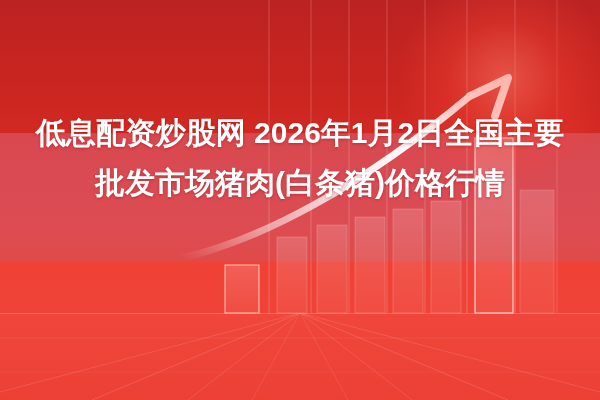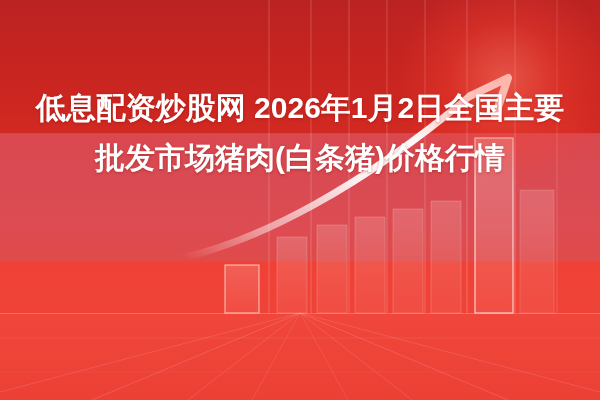--- a/index.html
+++ b/index.html
@@ -47,21 +47,21 @@
   }
   #title-wrap {
     position: absolute;
     left: 0;
     top: 0;
     width: 600px;
     height: 400px;
     display: flex;
     align-items: flex-start;
     justify-content: center;
-    padding-top: 83px;
+    padding-top: 108px;
     box-sizing: border-box;
   }
   #title {
     width: 540px;
     text-align: center;
     color: #ffffff;
     font-size: 30px;
     font-weight: 700;
     line-height: 50px;
     letter-spacing: 0px;

